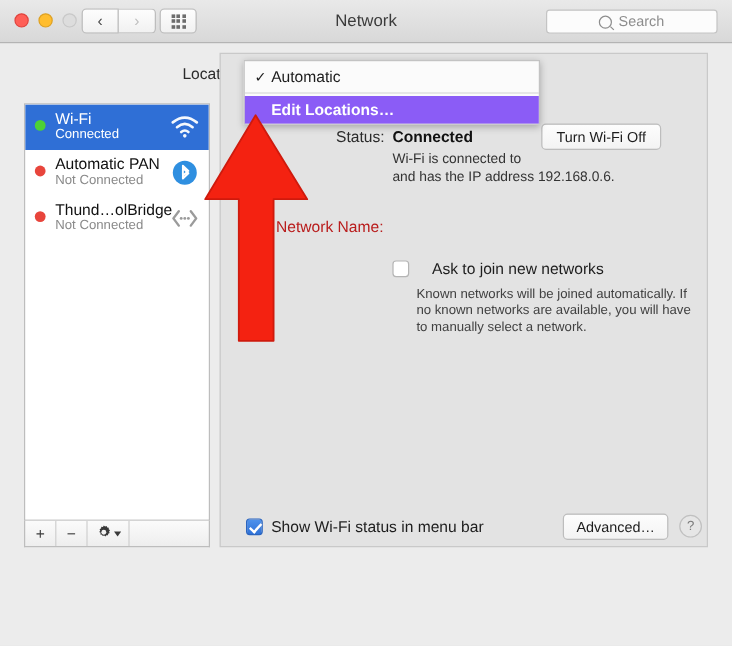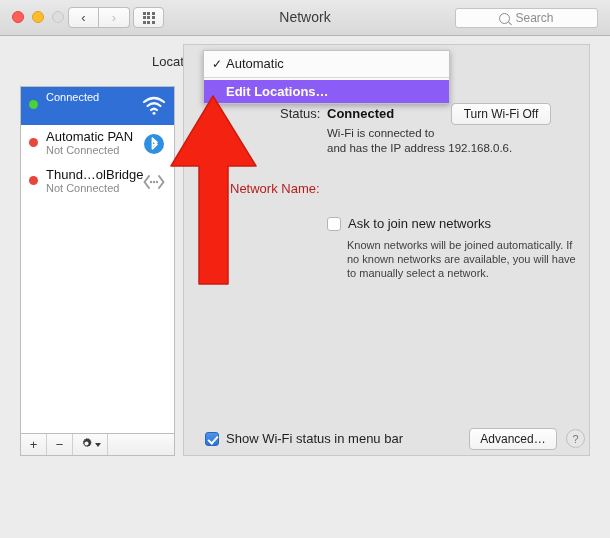--- a/index.html
+++ b/index.html
@@ -325,21 +325,21 @@
     width: 0; height: 0;
     border-left: 3.5px solid transparent;
     border-right: 3.5px solid transparent;
   }
   .combostepper .up { border-bottom: 4px solid #ffffff; }
   .combostepper .dn { border-top: 4px solid #ffffff; }
 
   .cbrow {
     position: absolute;
     left: 327px; top: 216px;
-    display: flex; align-items: center; gap: 7px;
+    display: flex; align-items: center; gap: 19px;
   }
   .checkbox {
     width: 14px; height: 14px;
     background: #ffffff;
     border: 1px solid #b5b5b5;
     border-radius: 3px;
     box-sizing: border-box;
   }
   .checkbox.checked {
     background: linear-gradient(to bottom, #4e92ec, #2f72d8);
@@ -494,20 +494,21 @@
     <div class="menuitem selected">
       <span class="check"></span>
       <span class="mlabel">Edit Locations…</span>
     </div>
   </div>
 
   <div class="sidebar">
 
     <div class="svc selected">
       <span class="dot green"></span>
+      <div class="svcname">Wi-Fi</div>
       <div class="svcstatus">Connected</div>
       <span class="svcicon">
         <svg width="24" height="22" viewBox="0 0 24 22">
           <path d="M2 7 Q12 -1 22 7" stroke="#ffffff" stroke-width="2.2" fill="none" stroke-linecap="round" opacity="0.95"></path>
           <path d="M5.5 11 Q12 5.5 18.5 11" stroke="#ffffff" stroke-width="2.2" fill="none" stroke-linecap="round" opacity="0.95"></path>
           <path d="M9 15 Q12 12.5 15 15" stroke="#ffffff" stroke-width="2.2" fill="none" stroke-linecap="round" opacity="0.95"></path>
           <circle cx="12" cy="18.2" r="1.5" fill="#ffffff" opacity="0.95"></circle>
         </svg>
       </span>
     </div>

